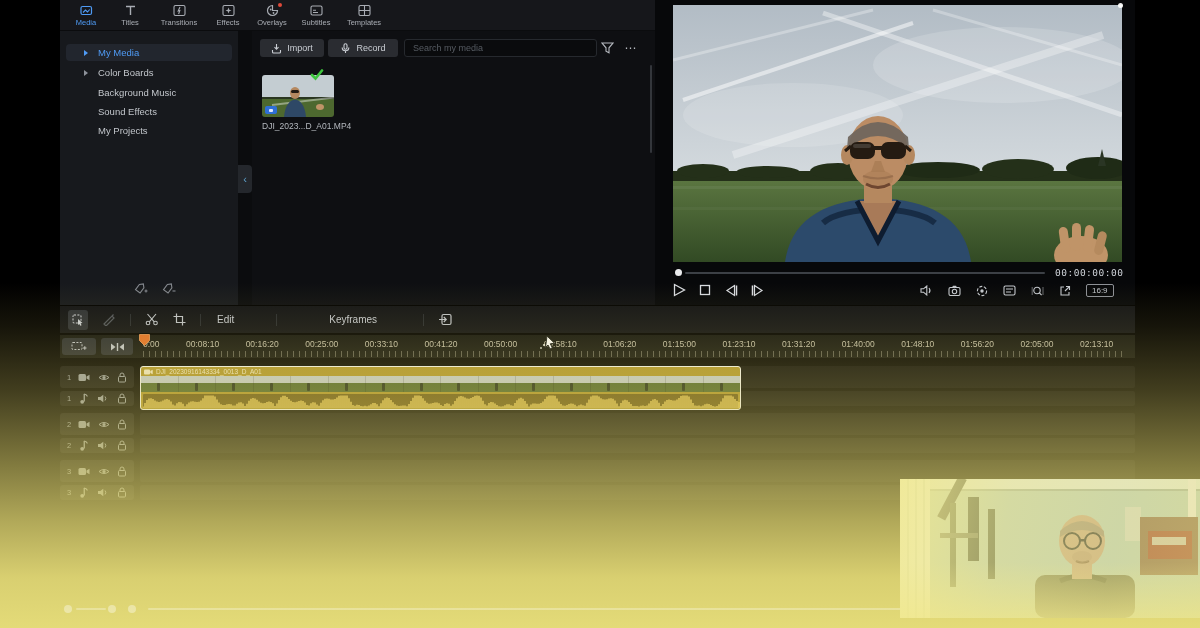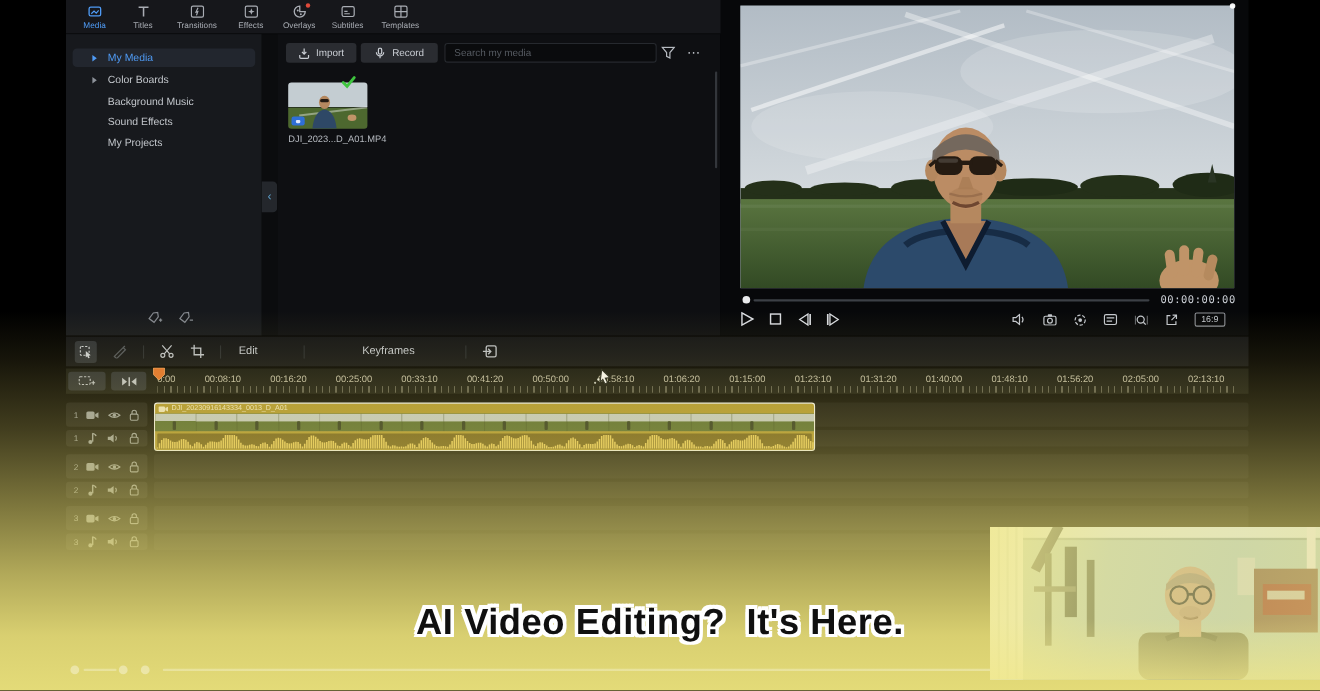--- a/index.html
+++ b/index.html
@@ -628,21 +628,20 @@
       <path d="M160 52 Q182 32 204 52 L204 58 Q182 44 160 58 Z" fill="#978c7e" opacity=".8"></path>
       <circle cx="172" cy="62" r="8" fill="none" stroke="#3a3a3a" stroke-width="2"></circle>
       <circle cx="193" cy="62" r="8" fill="none" stroke="#3a3a3a" stroke-width="2"></circle>
       <rect x="179" y="60" width="7" height="2.5" fill="#3a3a3a"></rect>
       <path d="M176 82 Q182 85 189 82" fill="none" stroke="#7d5f48" stroke-width="2"></path>
       <ellipse cx="182" cy="78" rx="10" ry="6" fill="#b0927a" opacity=".5"></ellipse>
     </svg>
     <div class="webcam-wash"></div>
   </div>
 
-  <div class="abs big-title">AI Video Editing?  It's Here.</div>
 
   <svg class="abs cursor" width="20" height="18" viewBox="0 0 20 18">
     <circle cx="3" cy="14" r="1" fill="rgba(255,255,230,.7)"></circle>
       <circle cx="6" cy="11" r="1.1" fill="rgba(255,255,230,.8)"></circle>
     <path d="M9 2 L16.5 9.2 L12.3 9.8 L14.3 13.8 L12 15 L10 11 L7.5 13.5 Z" fill="#f5f2e2" stroke="#3a3a28" stroke-width="1"></path>
   </svg>
 
 </div>
 
 </body></html>

